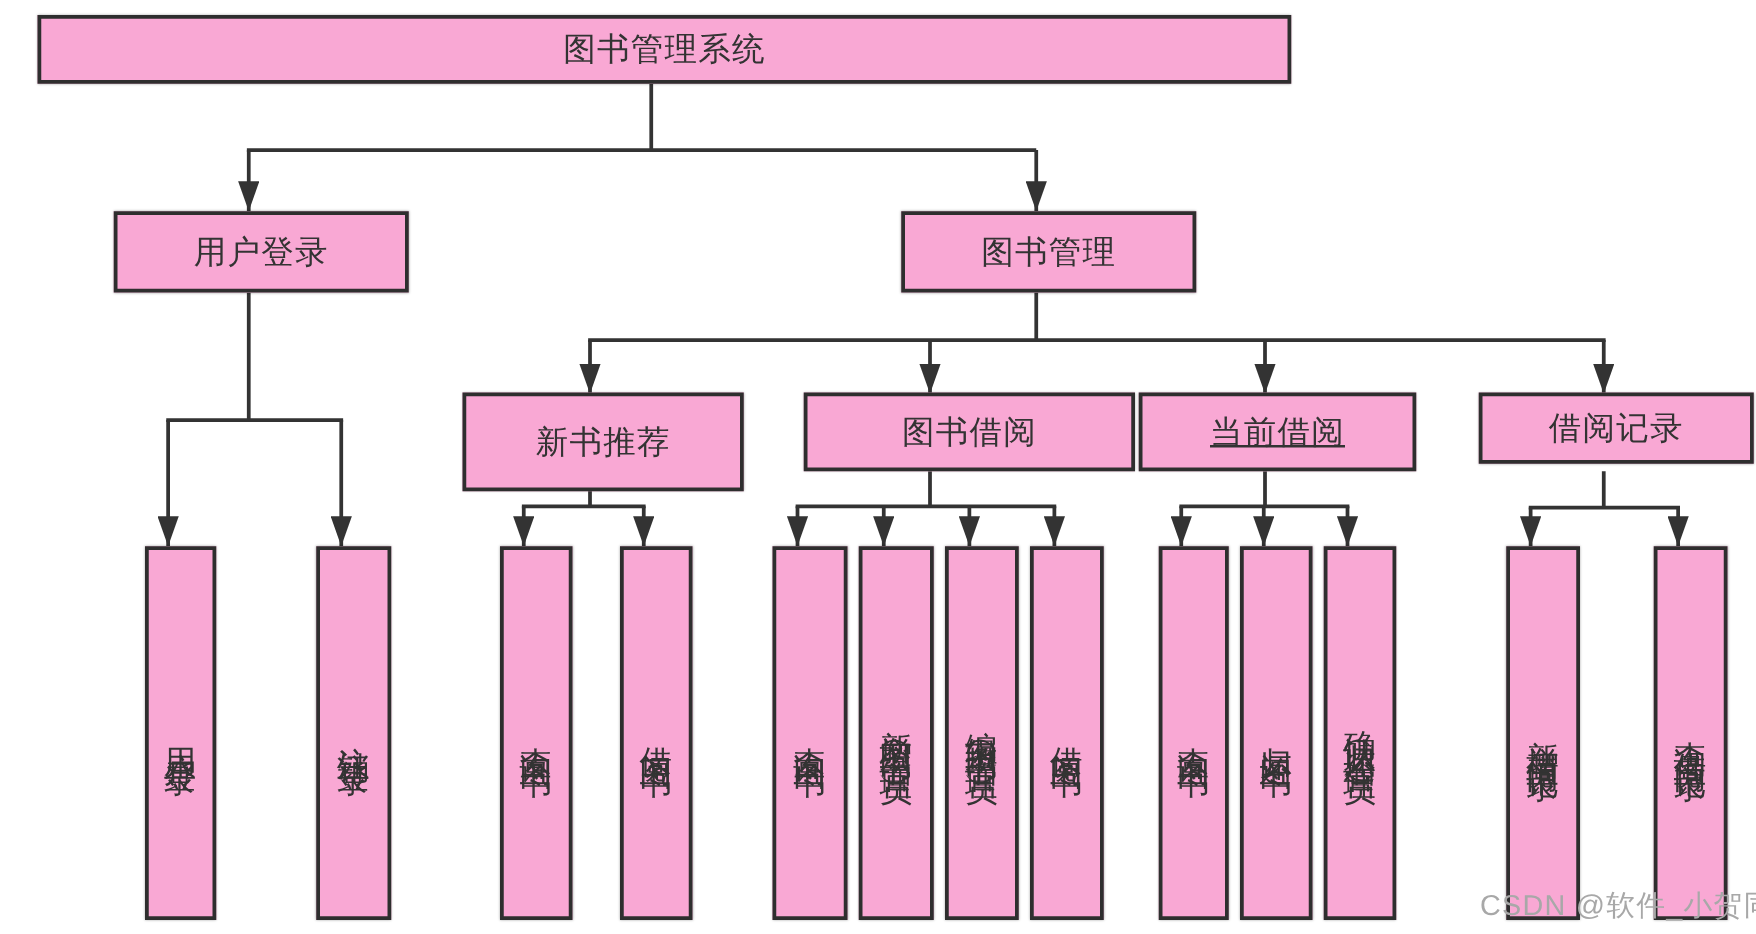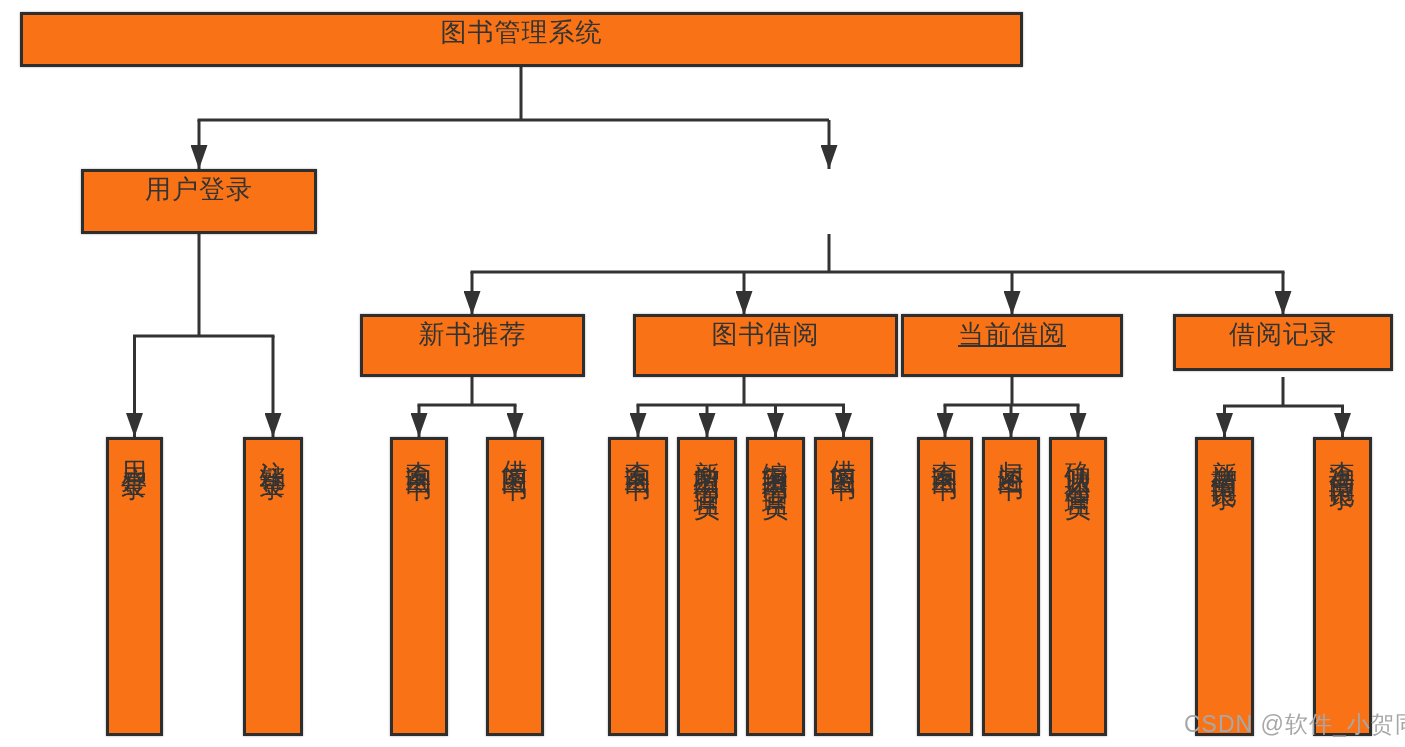--- a/index.html
+++ b/index.html
@@ -3,23 +3,23 @@
 <meta charset="utf-8">
 <style>
   html,body{margin:0;padding:0;background:#ffffff;}
   .canvas{
     position:relative;width:1405px;height:747px;background:#ffffff;
     font-family:"Liberation Sans",sans-serif;overflow:hidden;color:#333333;
   }
   .connectors{position:absolute;left:0;top:0;z-index:1;}
   .connectors path{stroke:#333333;stroke-width:3;fill:none;}
   .node{
-    position:absolute;z-index:2;box-sizing:border-box;background:#f97316;
+    position:absolute;z-index:2;box-sizing:border-box;background:#f9a8d4;
     border:3px solid #2e2e2e;box-shadow:0 0 2px rgba(0,0,0,0.35);
-    display:flex;align-items:flex-start;justify-content:center;
+    display:flex;align-items:center;justify-content:center;margin-left:10px;
   }
   .h-label{font-size:26px;letter-spacing:1px;white-space:nowrap;}
   .v-label{writing-mode:vertical-rl;font-size:26px;letter-spacing:5px;line-height:1.0;white-space:nowrap;}
   .watermark{
     position:absolute;left:1184px;top:709px;z-index:3;
     font-size:23px;color:#a8a8a8;letter-spacing:1px;white-space:nowrap;
   }
 </style>
 </head>
 <body>
@@ -81,22 +81,25 @@
     </g>
   </svg>
 
   <div class="node" style="left:20px;top:12px;width:1003px;height:55px;">
     <span class="h-label">图书管理系统</span>
   </div>
 
   <div class="node" style="left:81px;top:169px;width:236px;height:65px;">
     <span class="h-label">用户登录</span>
   </div>
+  <div class="node" style="left:711px;top:169px;width:236px;height:65px;">
+    <span class="h-label">图书管理</span>
+  </div>
 
-  <div class="node" style="left:360px;top:314px;width:225px;height:63px;">
+  <div class="node" style="left:360px;top:314px;width:225px;height:79px;">
     <span class="h-label">新书推荐</span>
   </div>
   <div class="node" style="left:633px;top:314px;width:265px;height:63px;">
     <span class="h-label">图书借阅</span>
   </div>
   <div class="node" style="left:901px;top:314px;width:222px;height:63px;text-decoration:underline;">
     <span class="h-label">当前借阅</span>
   </div>
   <div class="node" style="left:1173px;top:314px;width:220px;height:57px;">
     <span class="h-label">借阅记录</span>

